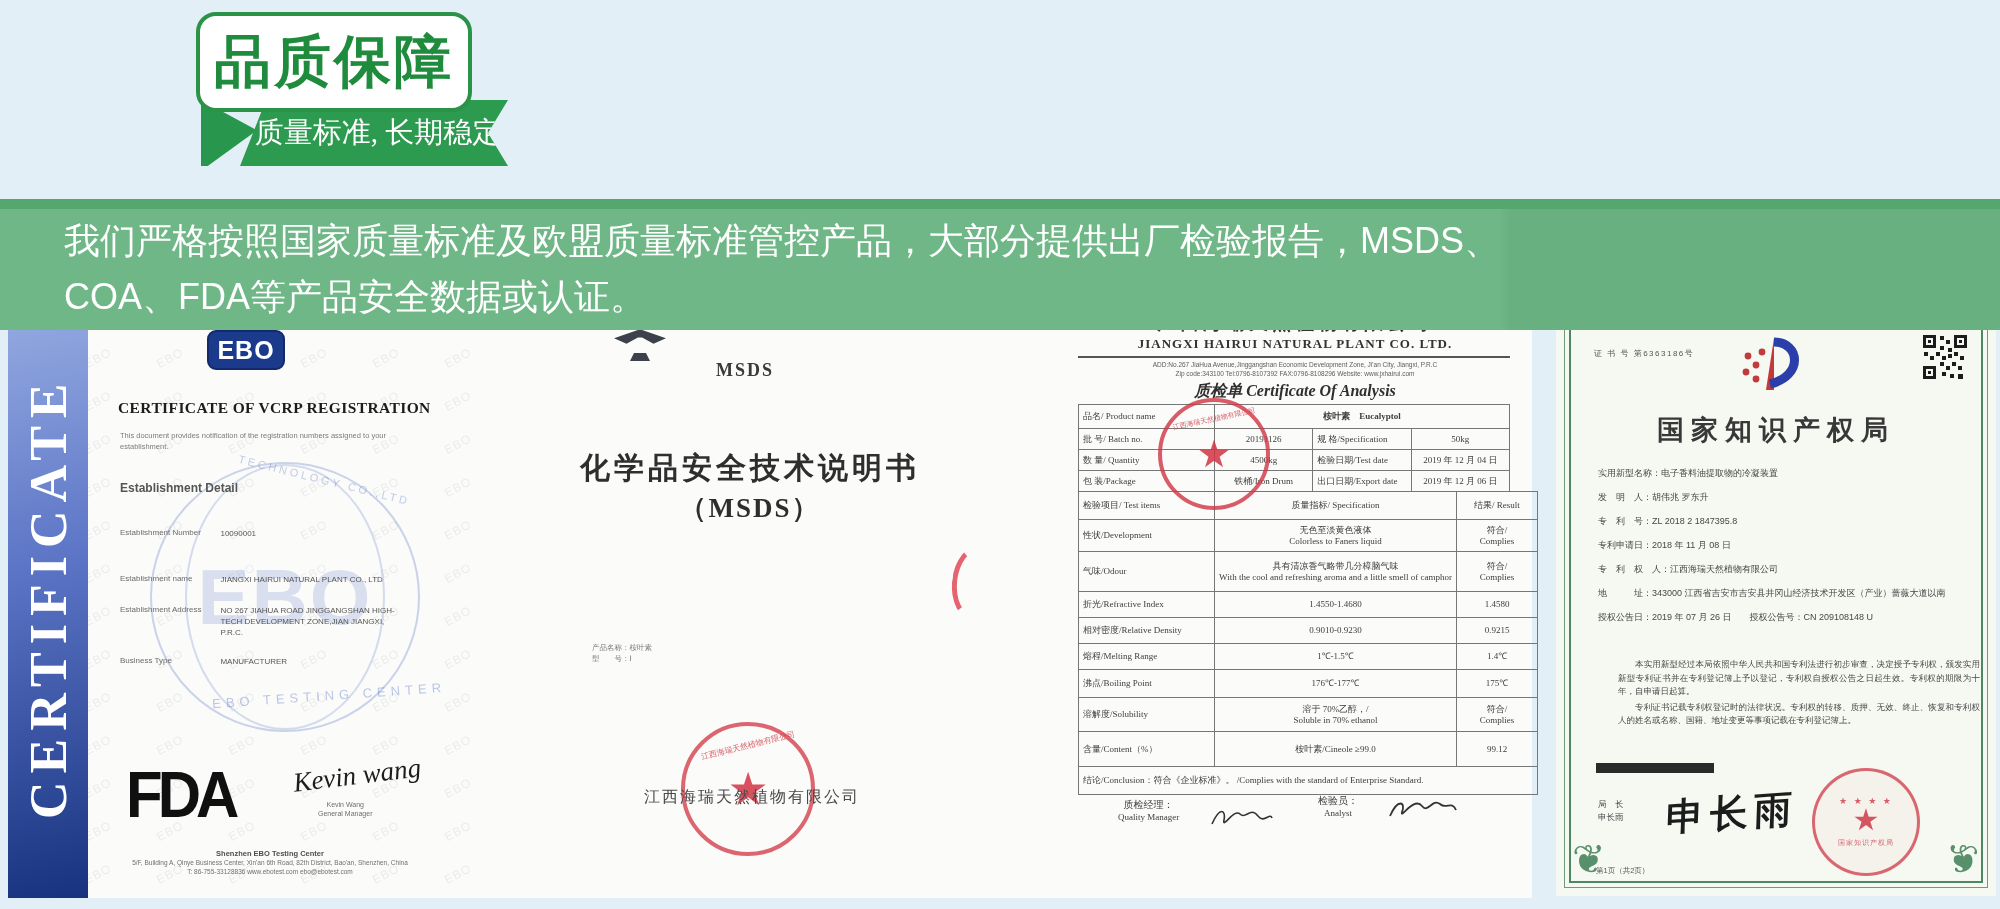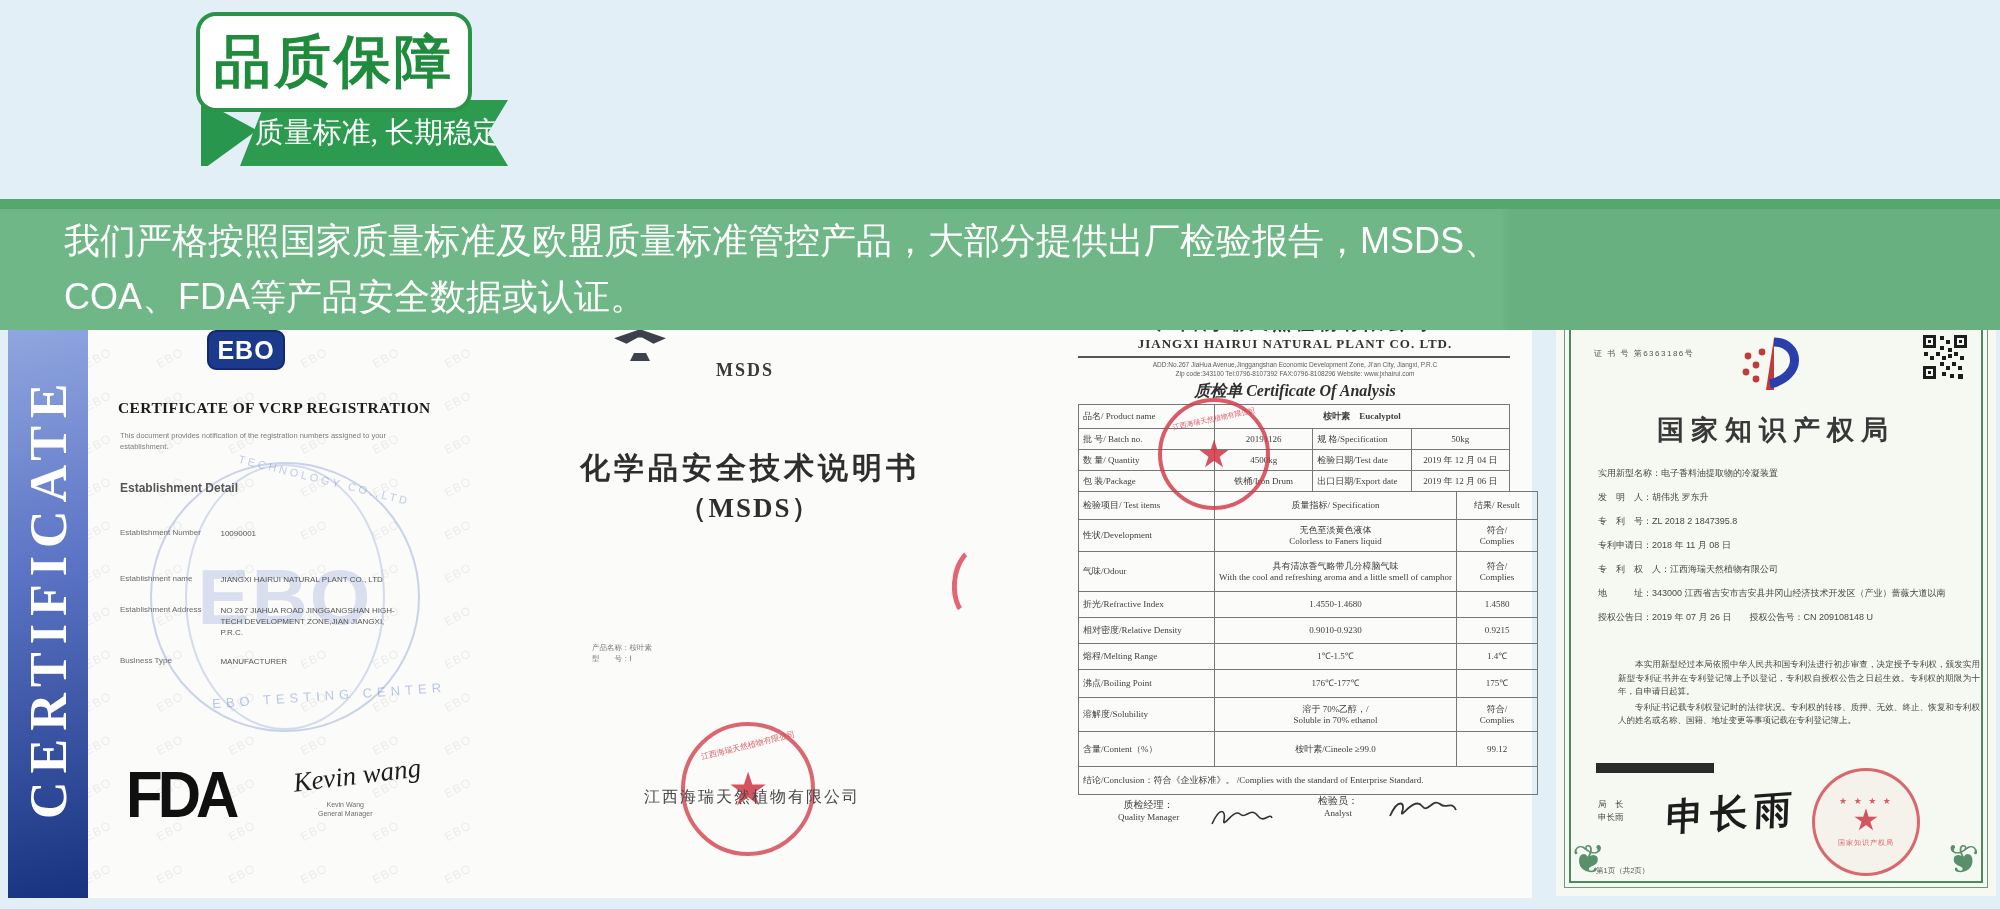--- a/index.html
+++ b/index.html
@@ -296,20 +296,25 @@
     <span class="ebo-label">Business Type</span>
     <span class="ebo-value">MANUFACTURER</span>
   </div>
 
   <div class="abs fda">FDA</div>
   <div class="abs sig-kevin">Kevin wang</div>
   <div class="abs sig-caption">
     <div>Kevin Wang</div>
     <div>General Manager</div>
   </div>
+  <div class="abs ebo-footer">
+    <div class="f1">Shenzhen EBO Testing Center</div>
+    <div class="f2">5/F, Building A, Qinye Business Center, Xin'an 6th Road, 82th District, Bao'an, Shenzhen, China</div>
+    <div class="f3">T: 86-755-33128836    www.ebotest.com    ebo@ebotest.com</div>
+  </div>
 
   <div class="abs msds-emblem"></div>
   <div class="abs msds-emblem-base"></div>
   <div class="abs msds-label">MSDS</div>
   <div class="abs msds-title1">化学品安全技术说明书</div>
   <div class="abs msds-title2">（MSDS）</div>
   <div class="abs msds-product">
     <div>产品名称：桉叶素</div>
     <div>型　　号：Ⅰ</div>
   </div>

